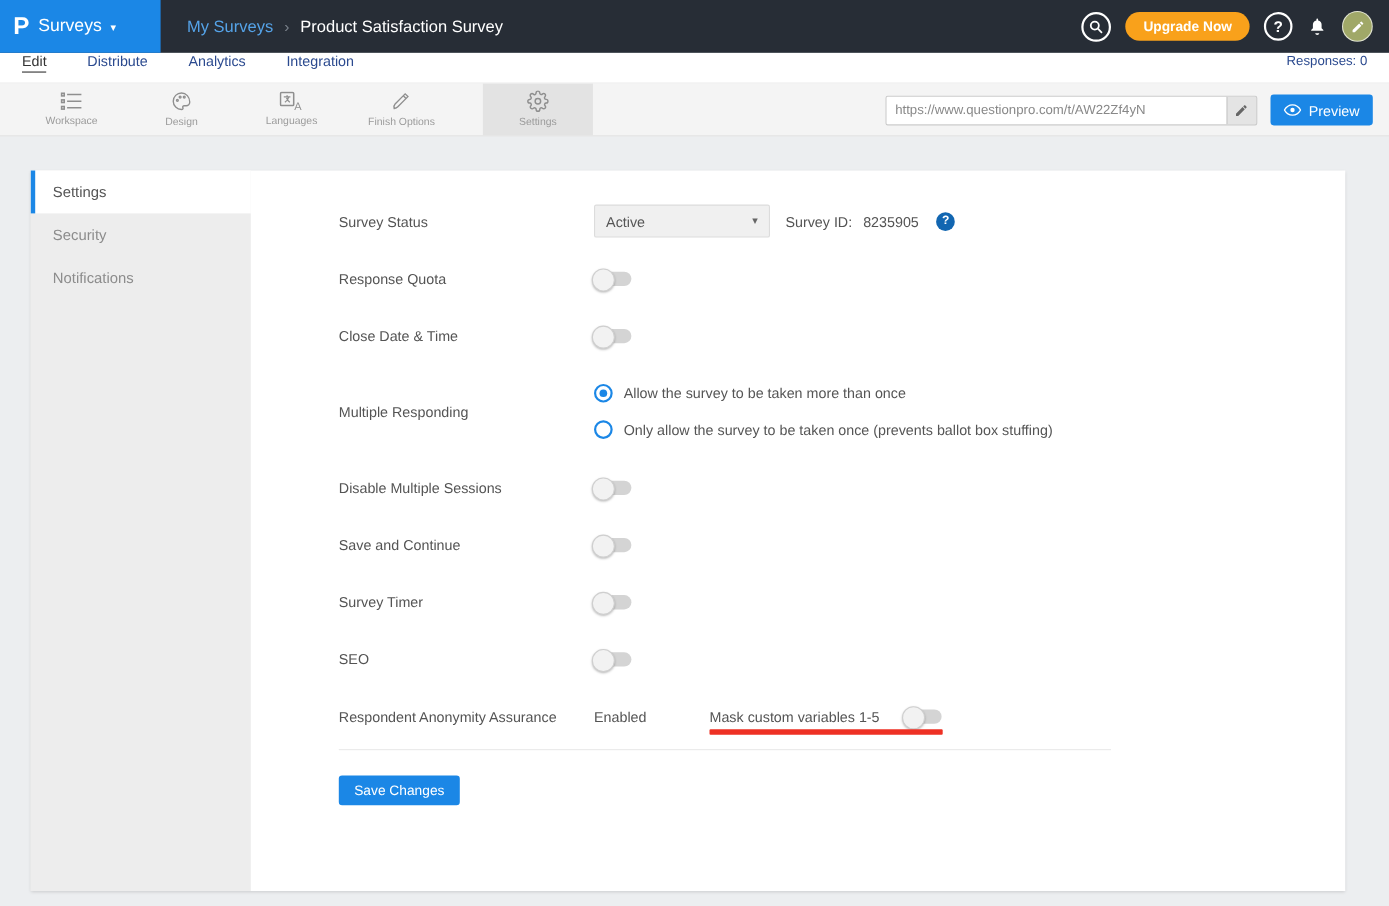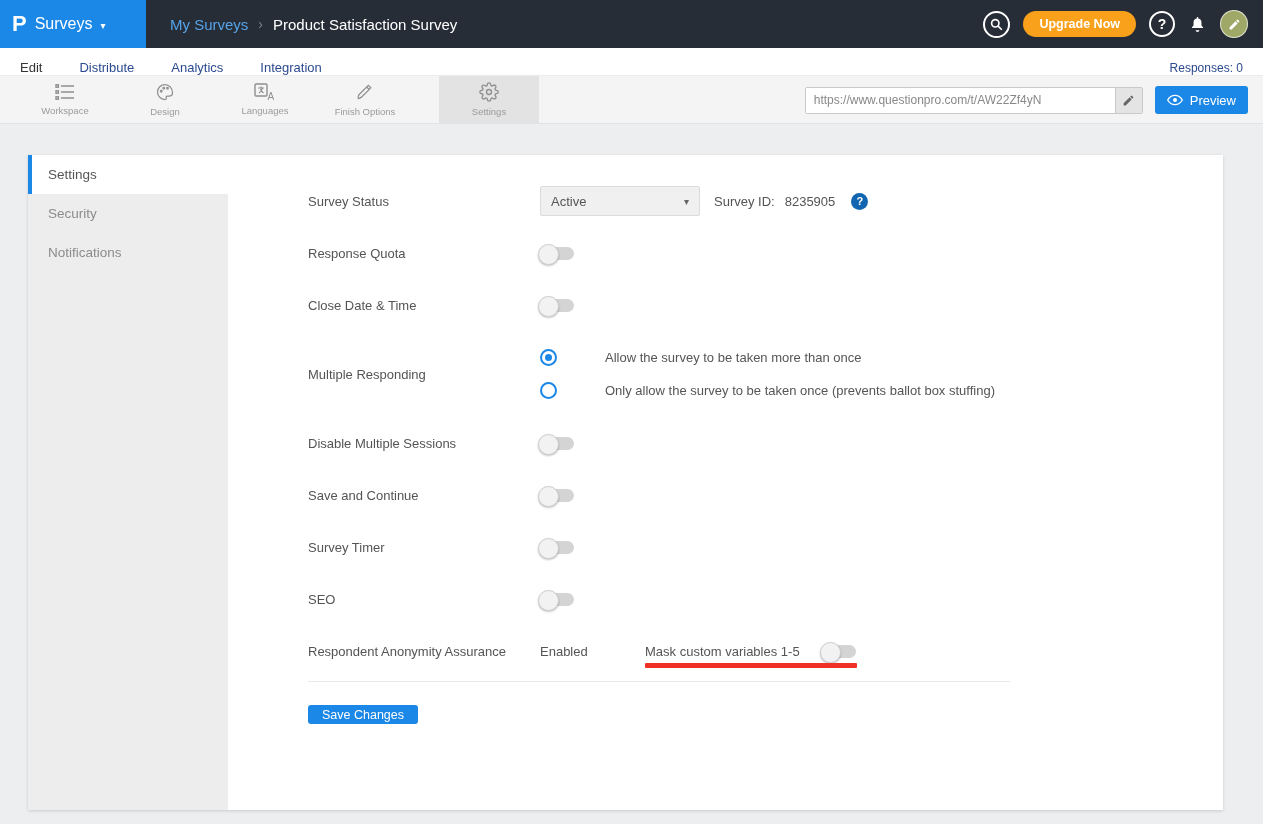--- a/index.html
+++ b/index.html
@@ -17,21 +17,21 @@
   .bc-sep { color:#7b828c; font-size:14px; }
   .bc-current { color:#ffffff; }
   .header-right { margin-left:auto; display:flex; align-items:center; gap:13px; padding-right:15px; }
   .hdr-circle { width:27px; height:27px; border:2px solid #fff; border-radius:50%; display:flex; align-items:center; justify-content:center; cursor:pointer; }
   .upgrade-btn { height:26px; padding:0 16px; border:none; border-radius:14px; background:#f9a11b; color:#fff; font-size:12.5px; font-weight:bold; font-family:inherit; cursor:pointer; }
   .help-circle { width:26px; height:26px; border:2px solid #fff; border-radius:50%; color:#fff; font-weight:bold; font-size:14px; display:flex; align-items:center; justify-content:center; cursor:pointer; }
   .bell-wrap { cursor:pointer; display:flex; align-items:center; }
   .avatar { width:28px; height:28px; border-radius:50%; background:#a0a868; border:1px solid rgba(255,255,255,.7); display:flex; align-items:center; justify-content:center; cursor:pointer; }
 
   
-  .tabs-row { height:28px; background:#fff; display:flex; align-items:flex-end; padding:0 20px; border-bottom:1px solid #ececec; }
+  .tabs-row { height:28px; background:#fff; display:flex; align-items:flex-start; padding:0 20px; border-bottom:1px solid #ececec; }
   .tab { font-size:13px; color:#2b4a8f; margin-right:37px; cursor:pointer; }
   .tab.active { color:#333; border-bottom:1px solid #333; padding-bottom:2px; margin-bottom:-3px; }
   .responses { margin-left:auto; font-size:12px; color:#2b4a8f; }
 
   
   .toolbar { height:48px; background:#f4f4f4; border-bottom:1px solid #e2e2e2; display:flex; align-items:stretch; padding-left:15px; position:relative; }
   .tool-item { width:100px; display:flex; flex-direction:column; align-items:center; justify-content:center; gap:4px; cursor:pointer; }
   .tool-item.active { background:#e3e3e3; margin-left:24px; }
   .tool-label { font-size:9.5px; color:#9b9b9b; white-space:nowrap; }
   .toolbar-right { position:absolute; right:15px; top:0; height:48px; display:flex; align-items:center; gap:12px; }
@@ -58,29 +58,29 @@
   .sid-value { margin-left:10px; color:#545454; }
   .help-badge { margin-left:16px; width:17px; height:17px; border-radius:50%; background:#1266b1; color:#fff; font-size:11px; font-weight:bold; display:flex; align-items:center; justify-content:center; cursor:pointer; }
 
   .toggle { position:relative; width:34px; height:13px; background:#d4d4d4; border-radius:7px; cursor:pointer; flex-shrink:0; }
   .toggle::after { content:""; position:absolute; left:-2px; top:-3px; width:19px; height:19px; background:#f2f2f2; border:1px solid #cfcfcf; border-radius:50%; box-shadow:0 1px 2px rgba(0,0,0,.25); }
 
   .radio-group { display:flex; flex-direction:column; gap:7px; }
   .radio-line { display:flex; align-items:center; gap:10px; height:26px; cursor:pointer; }
   .radio { width:17px; height:17px; border:2px solid #1b87e6; border-radius:50%; position:relative; flex-shrink:0; background:#fff; }
   .radio.checked::after { content:""; position:absolute; left:3px; top:3px; right:3px; bottom:3px; background:#1b87e6; border-radius:50%; }
-  .radio-text { color:#555; font-size:13px;margin-left:38px; }
+  .radio-text { color:#555; font-size:13px; }
 
   .enabled-text { display:inline-block; width:105px; color:#545454; }
   .mask-wrap { position:relative; display:flex; align-items:center; gap:22px; }
   .mask-text { color:#545454; }
   .red-bar { position:absolute; left:0; top:calc(100% + 4px); width:212px; height:5px; background:#ee3124; border-radius:1px; }
 
   .form-divider { width:702px; border-top:1px solid #e9e9e9; margin-top:4px; }
-  .save-btn { margin-top:23px; height:19px; padding:0 14px; background:#1b87e6; border:none; border-radius:3px; color:#fff; font-size:12.5px; font-family:inherit; cursor:pointer; }
+  .save-btn { margin-top:23px; height:27px; padding:0 14px; background:#1b87e6; border:none; border-radius:3px; color:#fff; font-size:12.5px; font-family:inherit; cursor:pointer; }
 
   svg { display:block; }
 </style>
 </head>
 <body>
 
 <div class="header">
   <div class="logo-block">
     <span class="logo-p">P</span>
     <span class="app-name">Surveys</span>

